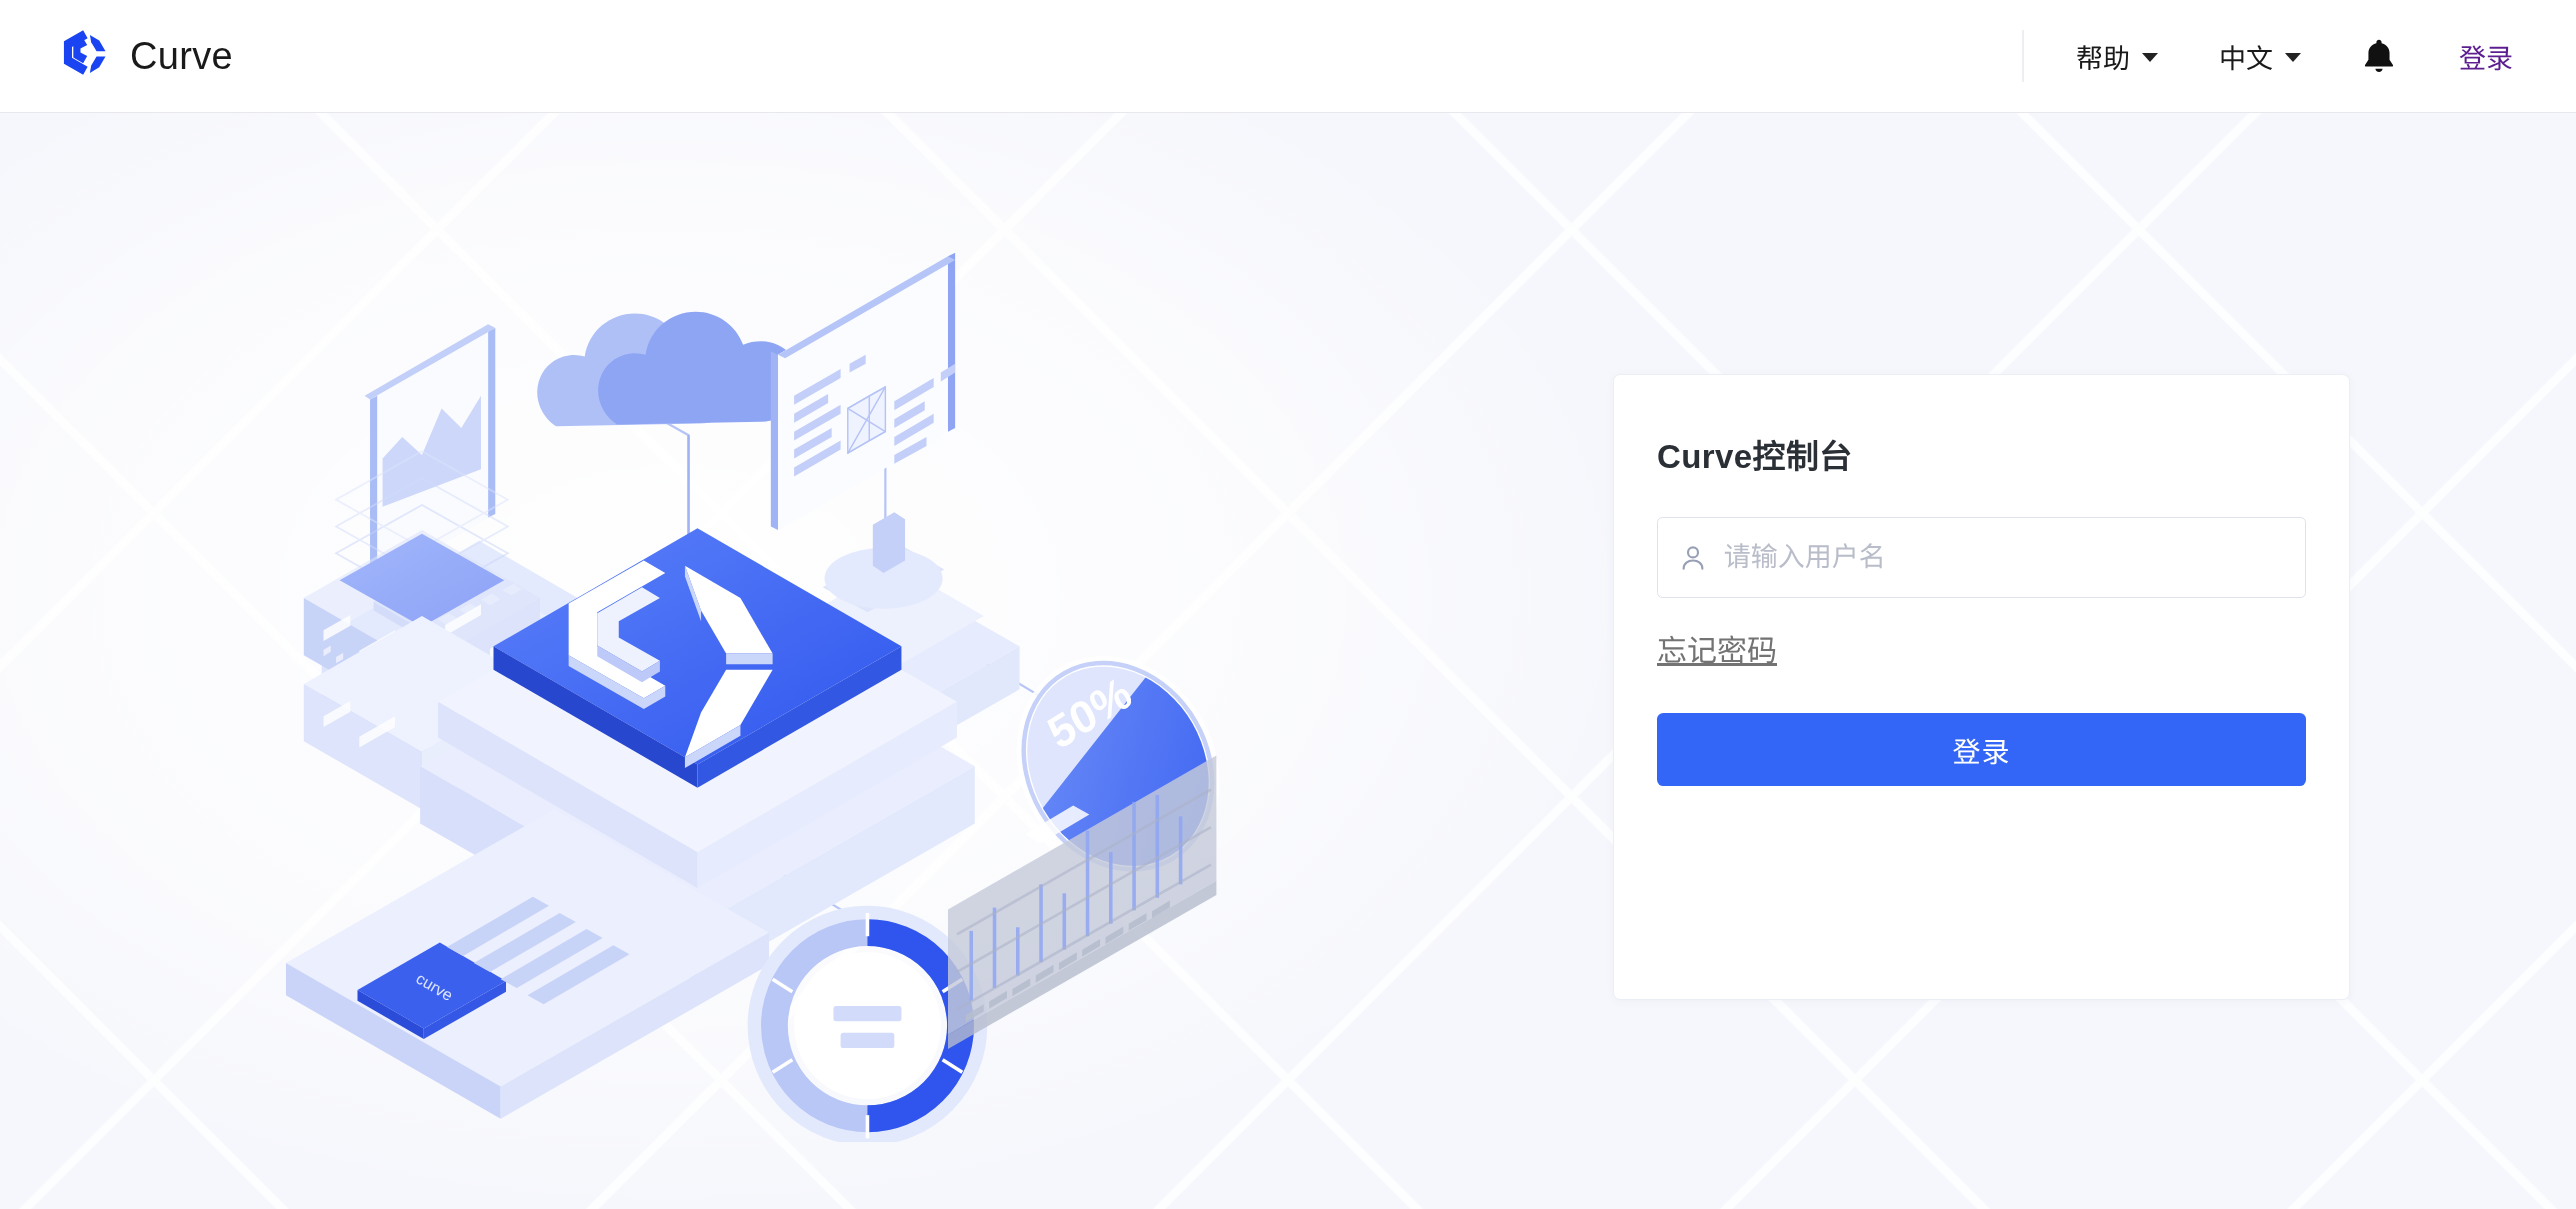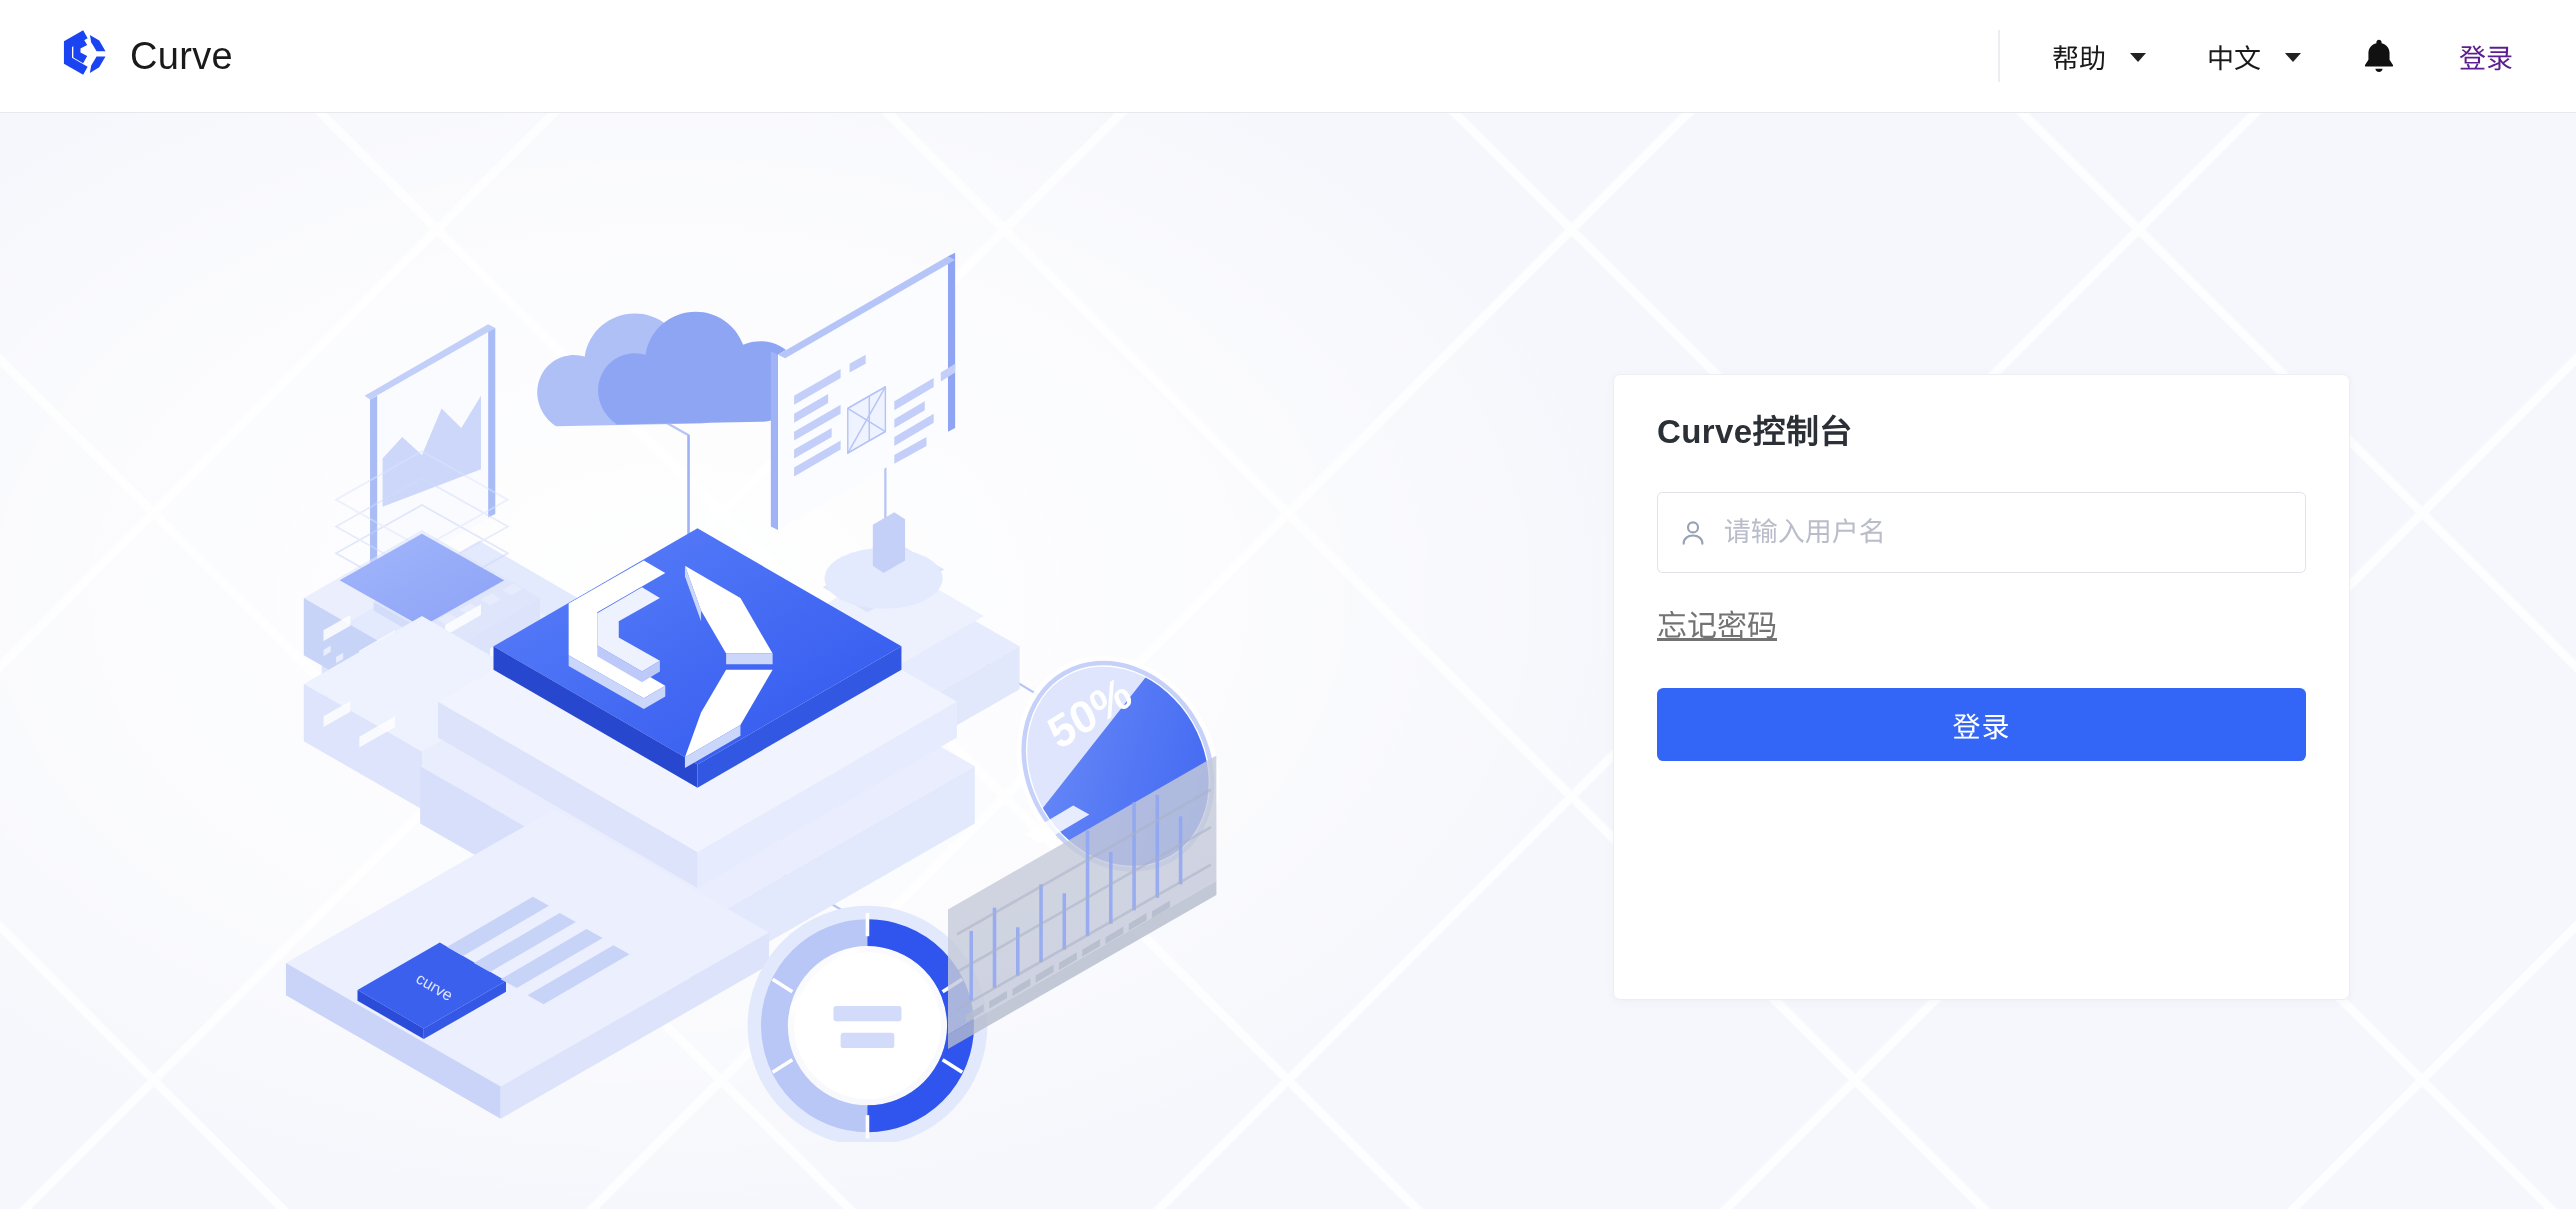--- a/index.html
+++ b/index.html
@@ -47,21 +47,21 @@
   }
   .hdr-divider {
     width: 1.8px;
     height: 52px;
     background: #edeef2;
     margin-right: 52px;
   }
   .hdr-item {
     display: flex;
     align-items: center;
-    gap: 24px;
+    gap: 12px;
     font-size: 27px;
     color: #1a1a1a;
     cursor: pointer;
     margin-right: 61px;
     white-space: nowrap;
   }
   .caret {
     width: 0; height: 0;
     border-left: 8px solid transparent;
     border-right: 8px solid transparent;
@@ -132,21 +132,21 @@
     width: 737px;
     height: 626px;
     background: #ffffff;
     border: 1.8px solid #eceef5;
     border-radius: 7.2px;
     box-shadow: 0 1.8px 9px rgba(60,70,120,.04);
     padding: 0 43px;
     z-index: 20;
   }
   .card-title {
-    margin-top: 30px;
+    margin-top: 55px;
     font-size: 33px;
     font-weight: bold;
     color: #2b2f36;
     letter-spacing: 0.4px;
   }
   .field {
     position: relative;
     margin-top: 39px;
     height: 81px;
     border: 1.8px solid #dfe2eb;

